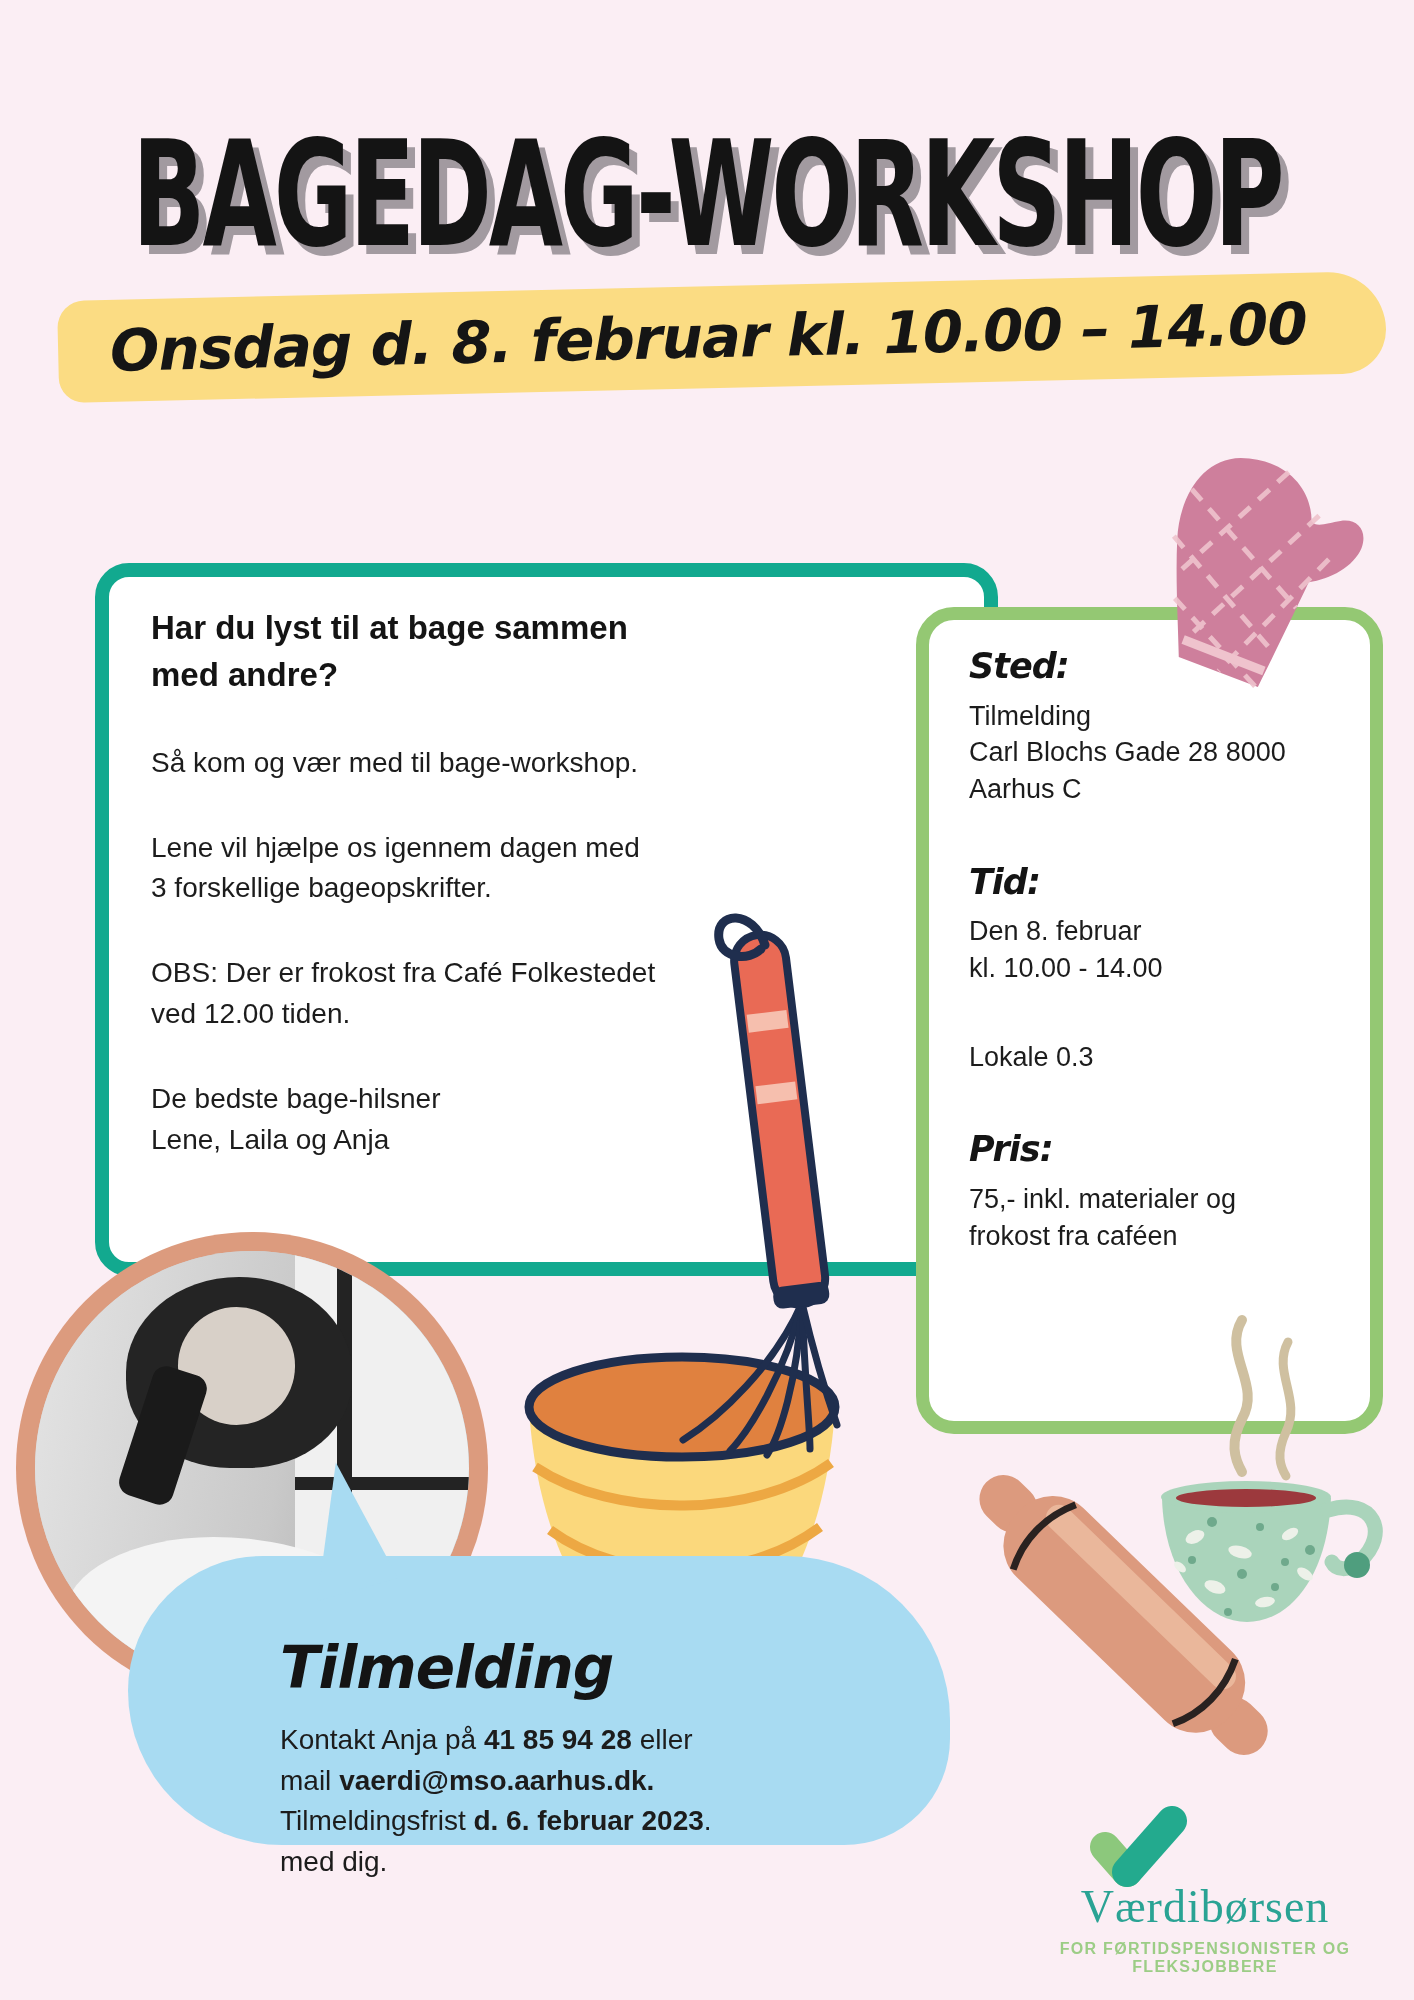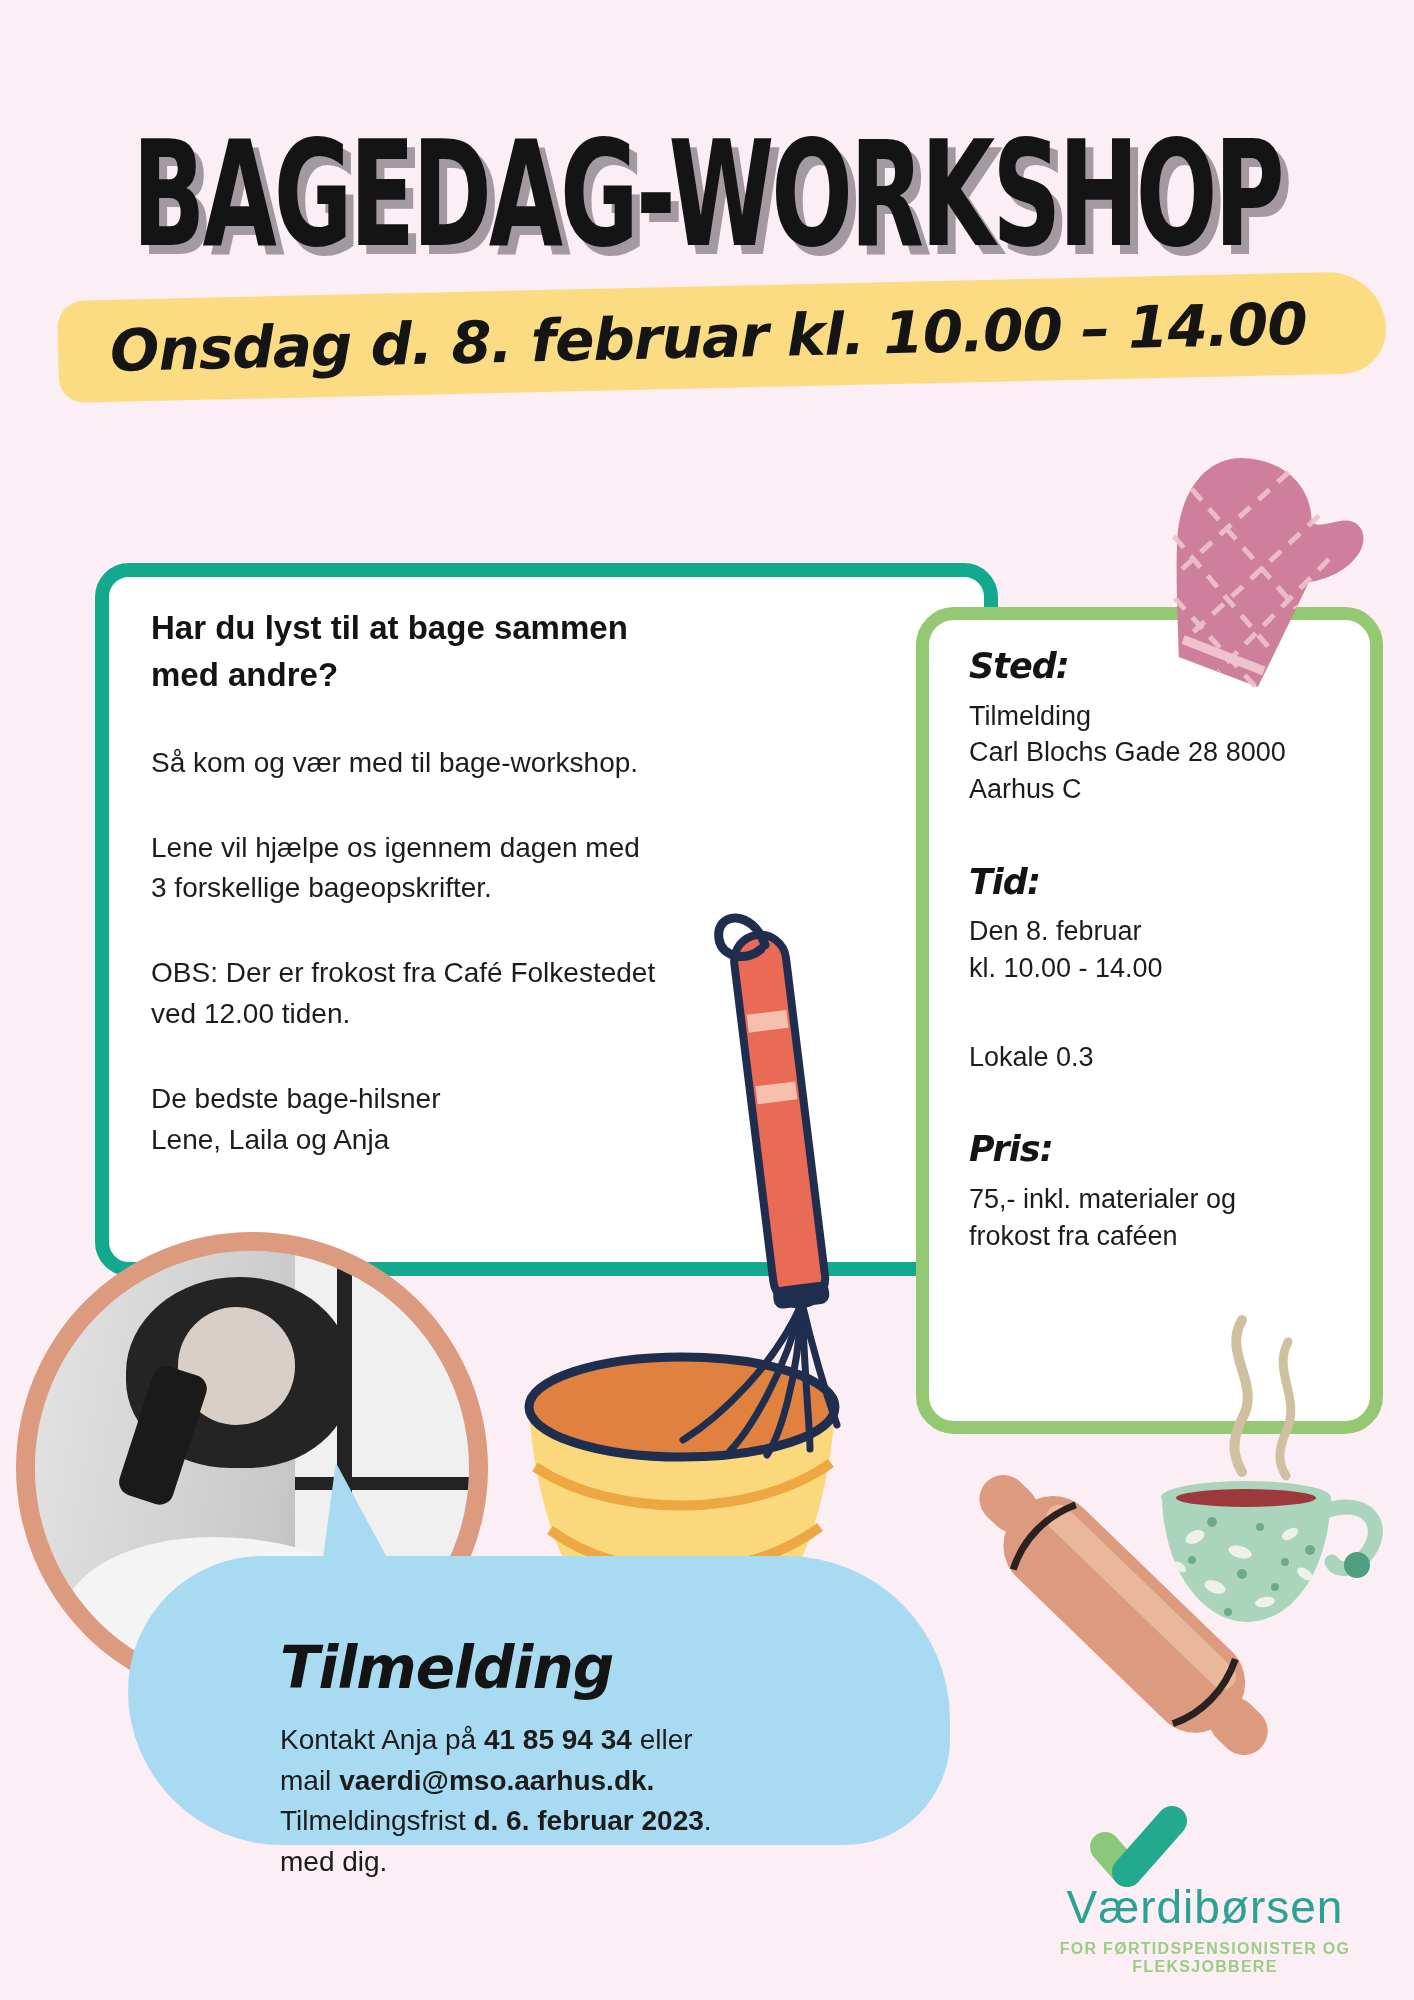--- a/index.html
+++ b/index.html
@@ -60,21 +60,21 @@
   .bubble::before{content:'';position:absolute;top:-92px;left:170px;width:0;height:0;border-style:solid;
     border-width:0 28px 128px 56px;border-color:transparent transparent #a8dbf2 transparent;transform:rotate(-16deg);}
   .bubble-heading{font-family:"DejaVu Sans", cursive;font-style:italic;font-weight:bold;
     font-size:58px;letter-spacing:-1px;color:#141414;margin:0 0 18px 0;}
   .bubble-line{font-size:28px;line-height:1.45;color:#1c1c1c;}
   .bubble-line b{font-weight:bold;}
 
   
   .logo-check{left:1082px;top:1806px;z-index:2;}
   .logo-name{position:absolute;left:1030px;top:1880px;width:350px;text-align:center;
-    font-size:46px;letter-spacing:1px;color:#2aa394;z-index:2;}
+    font-size:46px;letter-spacing:1px;color:#2aa394;z-index:2;font-family:Liberation Serif, serif;}
   .logo-tagline{position:absolute;left:1030px;top:1940px;width:350px;text-align:center;
     font-size:16px;font-weight:bold;letter-spacing:1.3px;color:#9ccd86;z-index:2;}
 </style>
 </head>
 <body>
 
 <div class="poster">
 
   <div class="title">BAGEDAG-WORKSHOP</div>
 
@@ -217,21 +217,21 @@
       <div class="ph-mullion-h"></div>
       <div class="ph-hair"></div>
       <div class="ph-face"></div>
       <div class="ph-phone"></div>
       <div class="ph-blouse"></div>
     </div>
   </div>
 
   <div class="bubble">
     <div class="bubble-heading">Tilmelding</div>
-    <div class="bubble-line"><span>Kontakt Anja på </span><b>41 85 94 34</b><span> eller</span></div>
+    <div class="bubble-line"><span>Kontakt Anja på </span><b>41 85 94 28</b><span> eller</span></div>
     <div class="bubble-line"><span>mail </span><b>vaerdi@mso.aarhus.dk.</b></div>
     <div class="bubble-line"><span>Tilmeldingsfrist </span><b>d. 6. februar 2023</b><span>.</span></div>
     <div class="bubble-line">med dig.</div>
   </div>
 
   <svg class="svg-abs logo-check" width="110" height="82" viewBox="0 0 110 82">
     <path d="M 23 41 L 45 66" stroke="#8cc87c" stroke-width="30" stroke-linecap="round" fill="none"></path>
     <path d="M 45 66 L 90 15" stroke="#23aa8e" stroke-width="30" stroke-linecap="round" fill="none"></path>
   </svg>
   <div class="logo-name">Værdibørsen</div>

